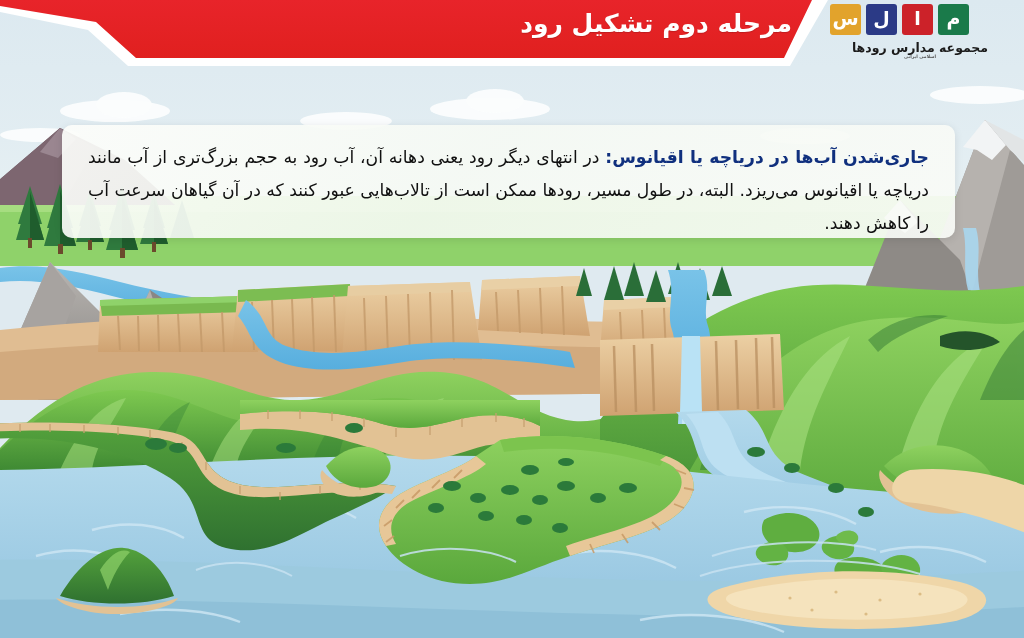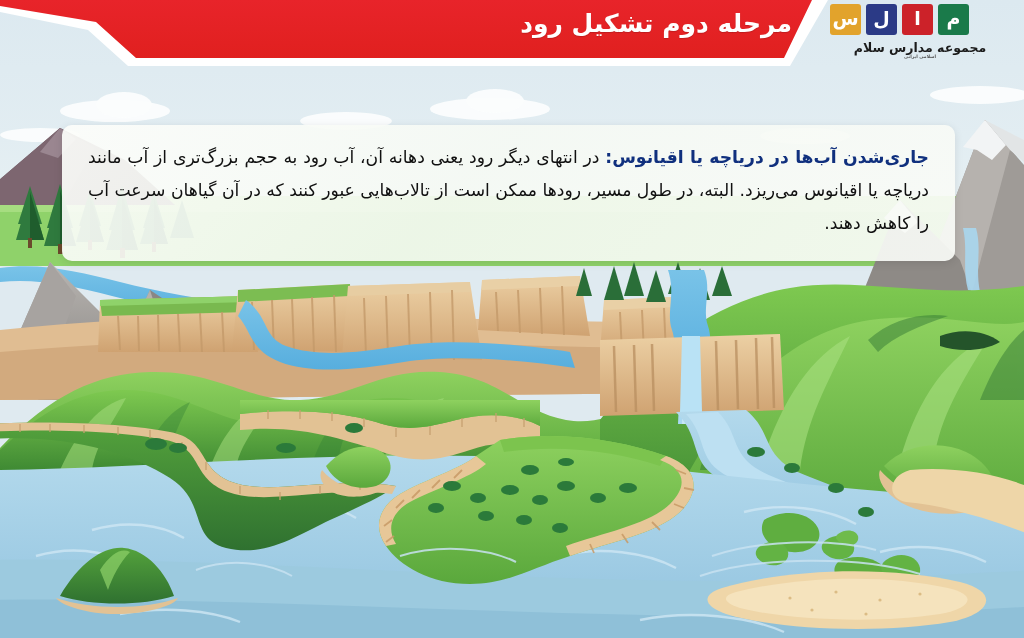--- a/index.html
+++ b/index.html
@@ -46,21 +46,21 @@
     padding-bottom:2px;
   }
   .logo-sub{
     margin-top:5px; text-align:center; color:#1b1b1b; font-size:12.5px;
     font-weight:bold; letter-spacing:.5px; direction:rtl;
   }
   .logo-sub-tiny{ display:block; font-size:4.5px; color:#555; letter-spacing:0; margin-top:-1px; }
 
   
   .card{
-    position:absolute; left:62px; top:125px; width:893px; height:136px; z-index:30;
+    position:absolute; left:62px; top:125px; width:893px; height:113px; z-index:30;
     background:linear-gradient(135deg, rgba(252,253,250,.93) 0%, rgba(246,250,244,.90) 45%, rgba(249,251,247,.92) 100%);
     border-radius:10px;
     box-shadow:0 2px 8px rgba(0,0,0,.10);
     padding:16px 26px 10px 26px;
     direction:rtl; text-align:right;
   }
   .card p{
     color:#101010; font-size:17.2px; line-height:33px; text-align:justify;
     text-align-last:right; font-weight:500;
   }
@@ -432,19 +432,19 @@
             <span>ا</span>
           </div>
         <div class="logo-sq" style="background:#2b3a86;">
             <span>ل</span>
           </div>
         <div class="logo-sq" style="background:#e2a32c;">
             <span>س</span>
           </div>
       </div>
       <div class="logo-sub">
-        <span>مجموعه مدارس سلام</span>
+        <span>مجموعه مدارس رودها</span>
         <span class="logo-sub-tiny">اسلامی ایرانی</span>
       </div>
     </div>
   </div>
 
 </div>
 
 </body></html>

